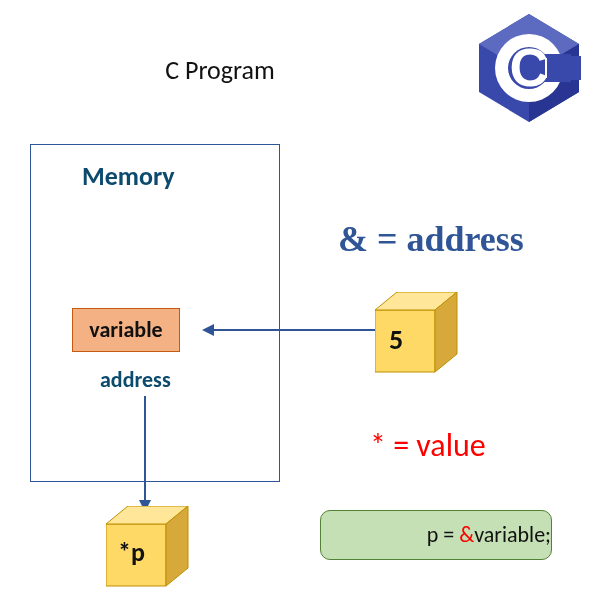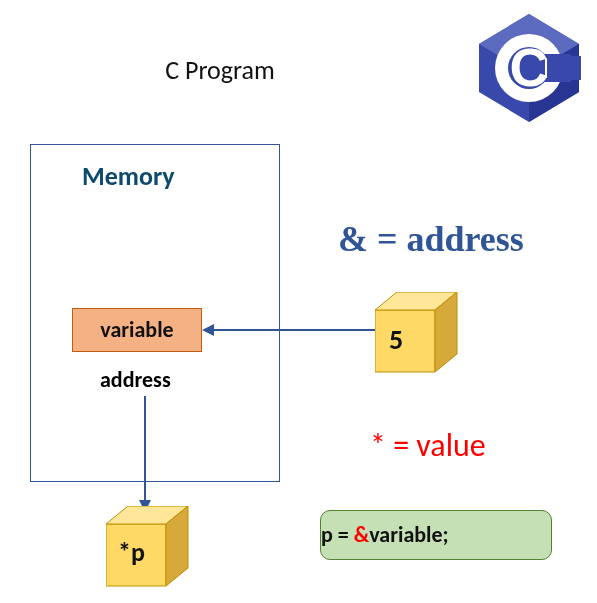--- a/index.html
+++ b/index.html
@@ -30,33 +30,33 @@
   }
   .memory-label {
     position: absolute;
     top: 160px; left: 82px;
     font-size: 26px; font-weight: 700;
     color: #0c4a6e;
   }
   .var-box {
     position: absolute;
     top: 308px; left: 72px;
-    width: 130px; height: 44px;
+    width: 108px; height: 44px;
     background: #f4b183;
     border: 1.5px solid #c55a11;
     text-align: center;
     line-height: 42px;
     font-size: 22px; font-weight: 700;
     color: #111;
   }
   .addr-label {
     position: absolute;
     top: 366px; left: 100px;
     font-size: 22px; font-weight: 700;
-    color: #000000;
+    color: #0c4a6e;
   }
   .cube {
     position: absolute;
   }
   .cube svg { display: block; }
   .cube .face-txt {
     position: absolute;
     font-weight: 700;
     color: #111;
   }
@@ -77,23 +77,23 @@
     font-size: 32px; font-weight: 400;
     color: #ff0000;
   }
   .code-box {
     position: absolute;
     top: 510px; left: 320px;
     width: 232px; height: 50px;
     background: #c5e0b4;
     border: 1.5px solid #548235;
     border-radius: 10px;
-    text-align: left;
+    text-align: right;
     line-height: 48px;
-    font-size: 22px; font-weight: 700;
+    font-size: 22px; font-weight: 400;
     color: #111;
   }
   .code-box .amp { color: #ff0000; }
   svg.arrow { position: absolute; overflow: visible; }
 </style>
 </head>
 <body>
 
 <div class="title">C Program</div>
 

